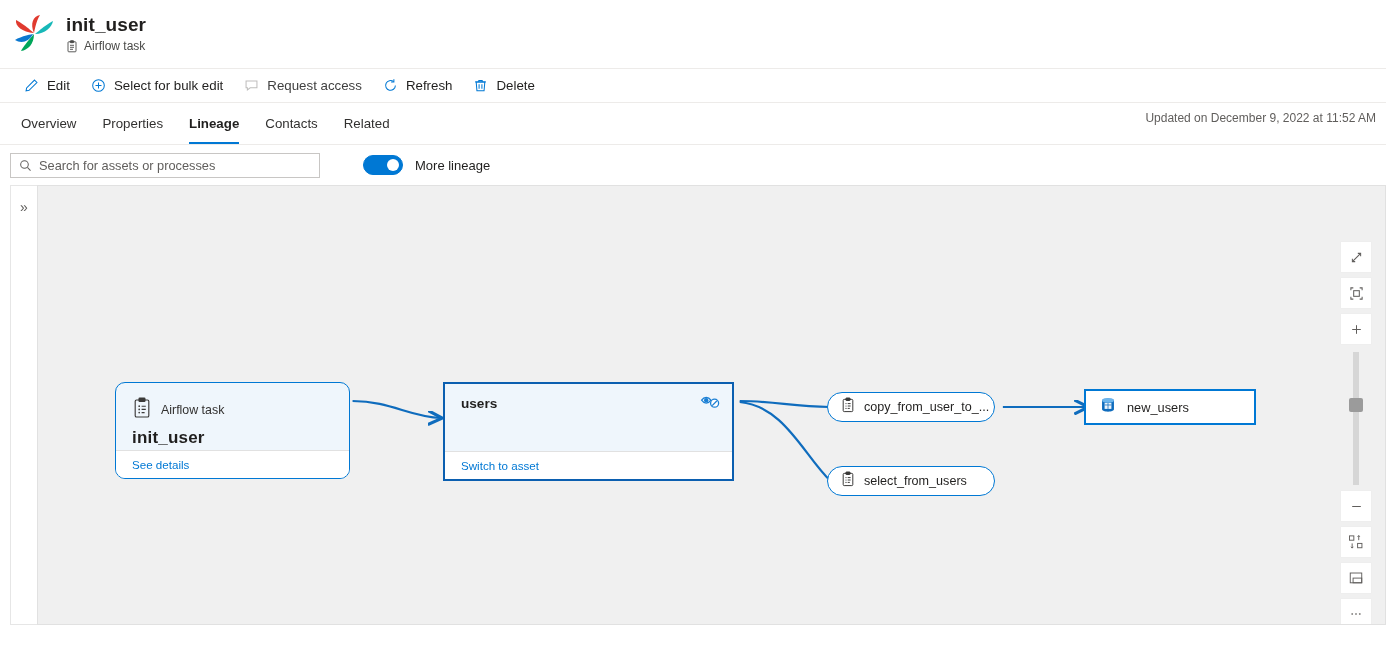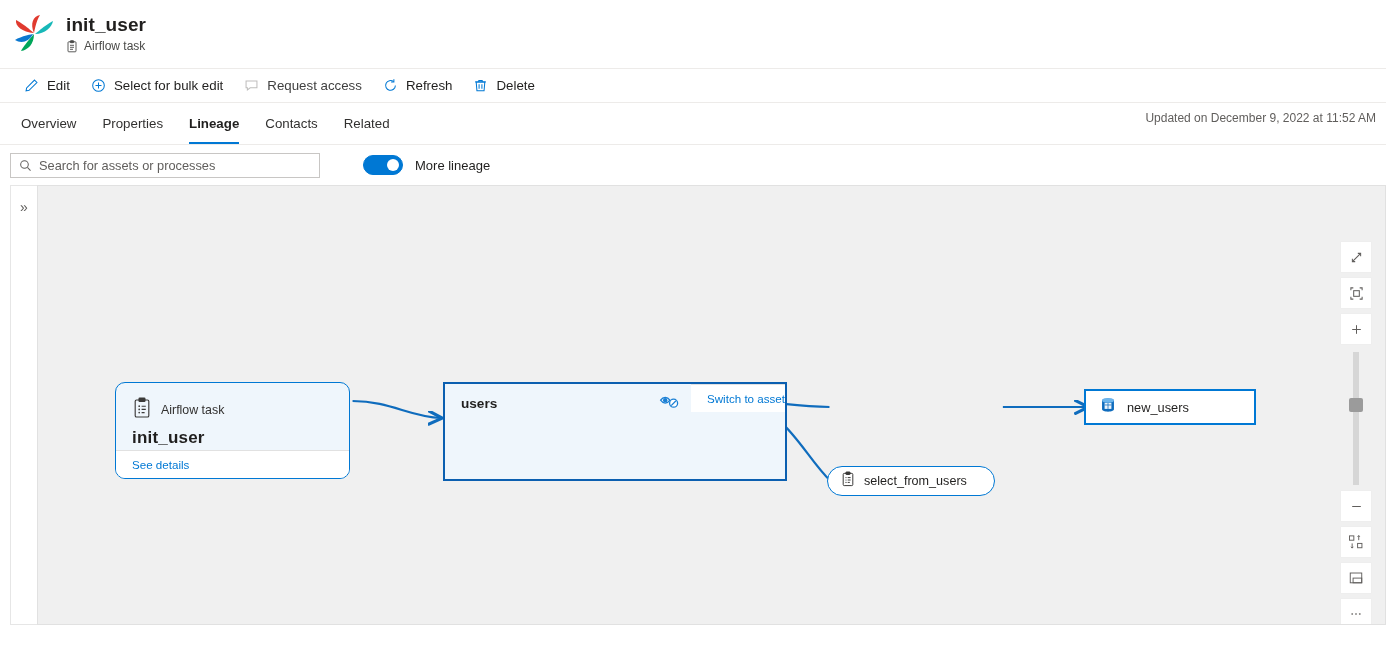--- a/index.html
+++ b/index.html
@@ -206,24 +206,24 @@
     background: #ffffff;
     border-top: 1px solid #e1e1e1;
     display: flex; align-items: center;
     padding-left: 16px;
   }
   .node-link { font-size: 11.6px; color: #0078d4; cursor: pointer; }
 
   
   .node-asset-main {
     left: 405px; top: 196px;
-    width: 344px; height: 99px;
+    width: 291px; height: 99px;
     border: 2px solid #0b5fb0;
     background: #eff6fc;
-    display: flex; flex-direction: row;
+    display: flex; flex-direction: column;
   }
   .node-asset-main .body { flex: 1; padding: 12px 14px 0 16px; position: relative; }
   .na-name { font-size: 13.6px; font-weight: 700; color: #201f1e; }
   .na-row { display: flex; align-items: center; gap: 8px; margin-top: 9px; }
   .na-type { font-size: 11.4px; color: #323130; }
   .eye-btn {
     position: absolute; top: 9px; right: 11px;
     cursor: pointer; display: flex;
   }
 
@@ -472,20 +472,35 @@
             <circle cx="14.6" cy="10.2" r="4" fill="#ffffff"></circle>
             <line x1="12.2" y1="12.6" x2="17" y2="7.8"></line>
           </svg>
         </span>
       </div>
       <div class="node-footer">
         <span class="node-link">Switch to asset</span>
       </div>
     </div>
 
+    <div class="node-pill node-pill-copy">
+      <span>
+        <svg width="14" height="16" viewBox="0 0 14 16" fill="none" stroke="#3b3a39" stroke-width="1">
+          <rect x="2.2" y="2.4" width="9.6" height="12.2" rx="1"></rect>
+          <rect x="4.9" y="1" width="4.2" height="2.5" rx="0.6" fill="#3b3a39"></rect>
+          <circle cx="5" cy="6.6" r="0.6" fill="#3b3a39" stroke="none"></circle>
+          <circle cx="5" cy="9" r="0.6" fill="#3b3a39" stroke="none"></circle>
+          <circle cx="5" cy="11.4" r="0.6" fill="#3b3a39" stroke="none"></circle>
+          <line x1="6.7" y1="6.6" x2="9.6" y2="6.6"></line>
+          <line x1="6.7" y1="9" x2="9.6" y2="9"></line>
+          <line x1="6.7" y1="11.4" x2="8.8" y2="11.4"></line>
+        </svg>
+      </span>
+      <span class="pill-label">copy_from_user_to_...</span>
+    </div>
 
     <div class="node-pill node-pill-select">
       <span>
         <svg width="14" height="16" viewBox="0 0 14 16" fill="none" stroke="#3b3a39" stroke-width="1">
           <rect x="2.2" y="2.4" width="9.6" height="12.2" rx="1"></rect>
           <rect x="4.9" y="1" width="4.2" height="2.5" rx="0.6" fill="#3b3a39"></rect>
           <circle cx="5" cy="6.6" r="0.6" fill="#3b3a39" stroke="none"></circle>
           <circle cx="5" cy="9" r="0.6" fill="#3b3a39" stroke="none"></circle>
           <circle cx="5" cy="11.4" r="0.6" fill="#3b3a39" stroke="none"></circle>
           <line x1="6.7" y1="6.6" x2="9.6" y2="6.6"></line>

